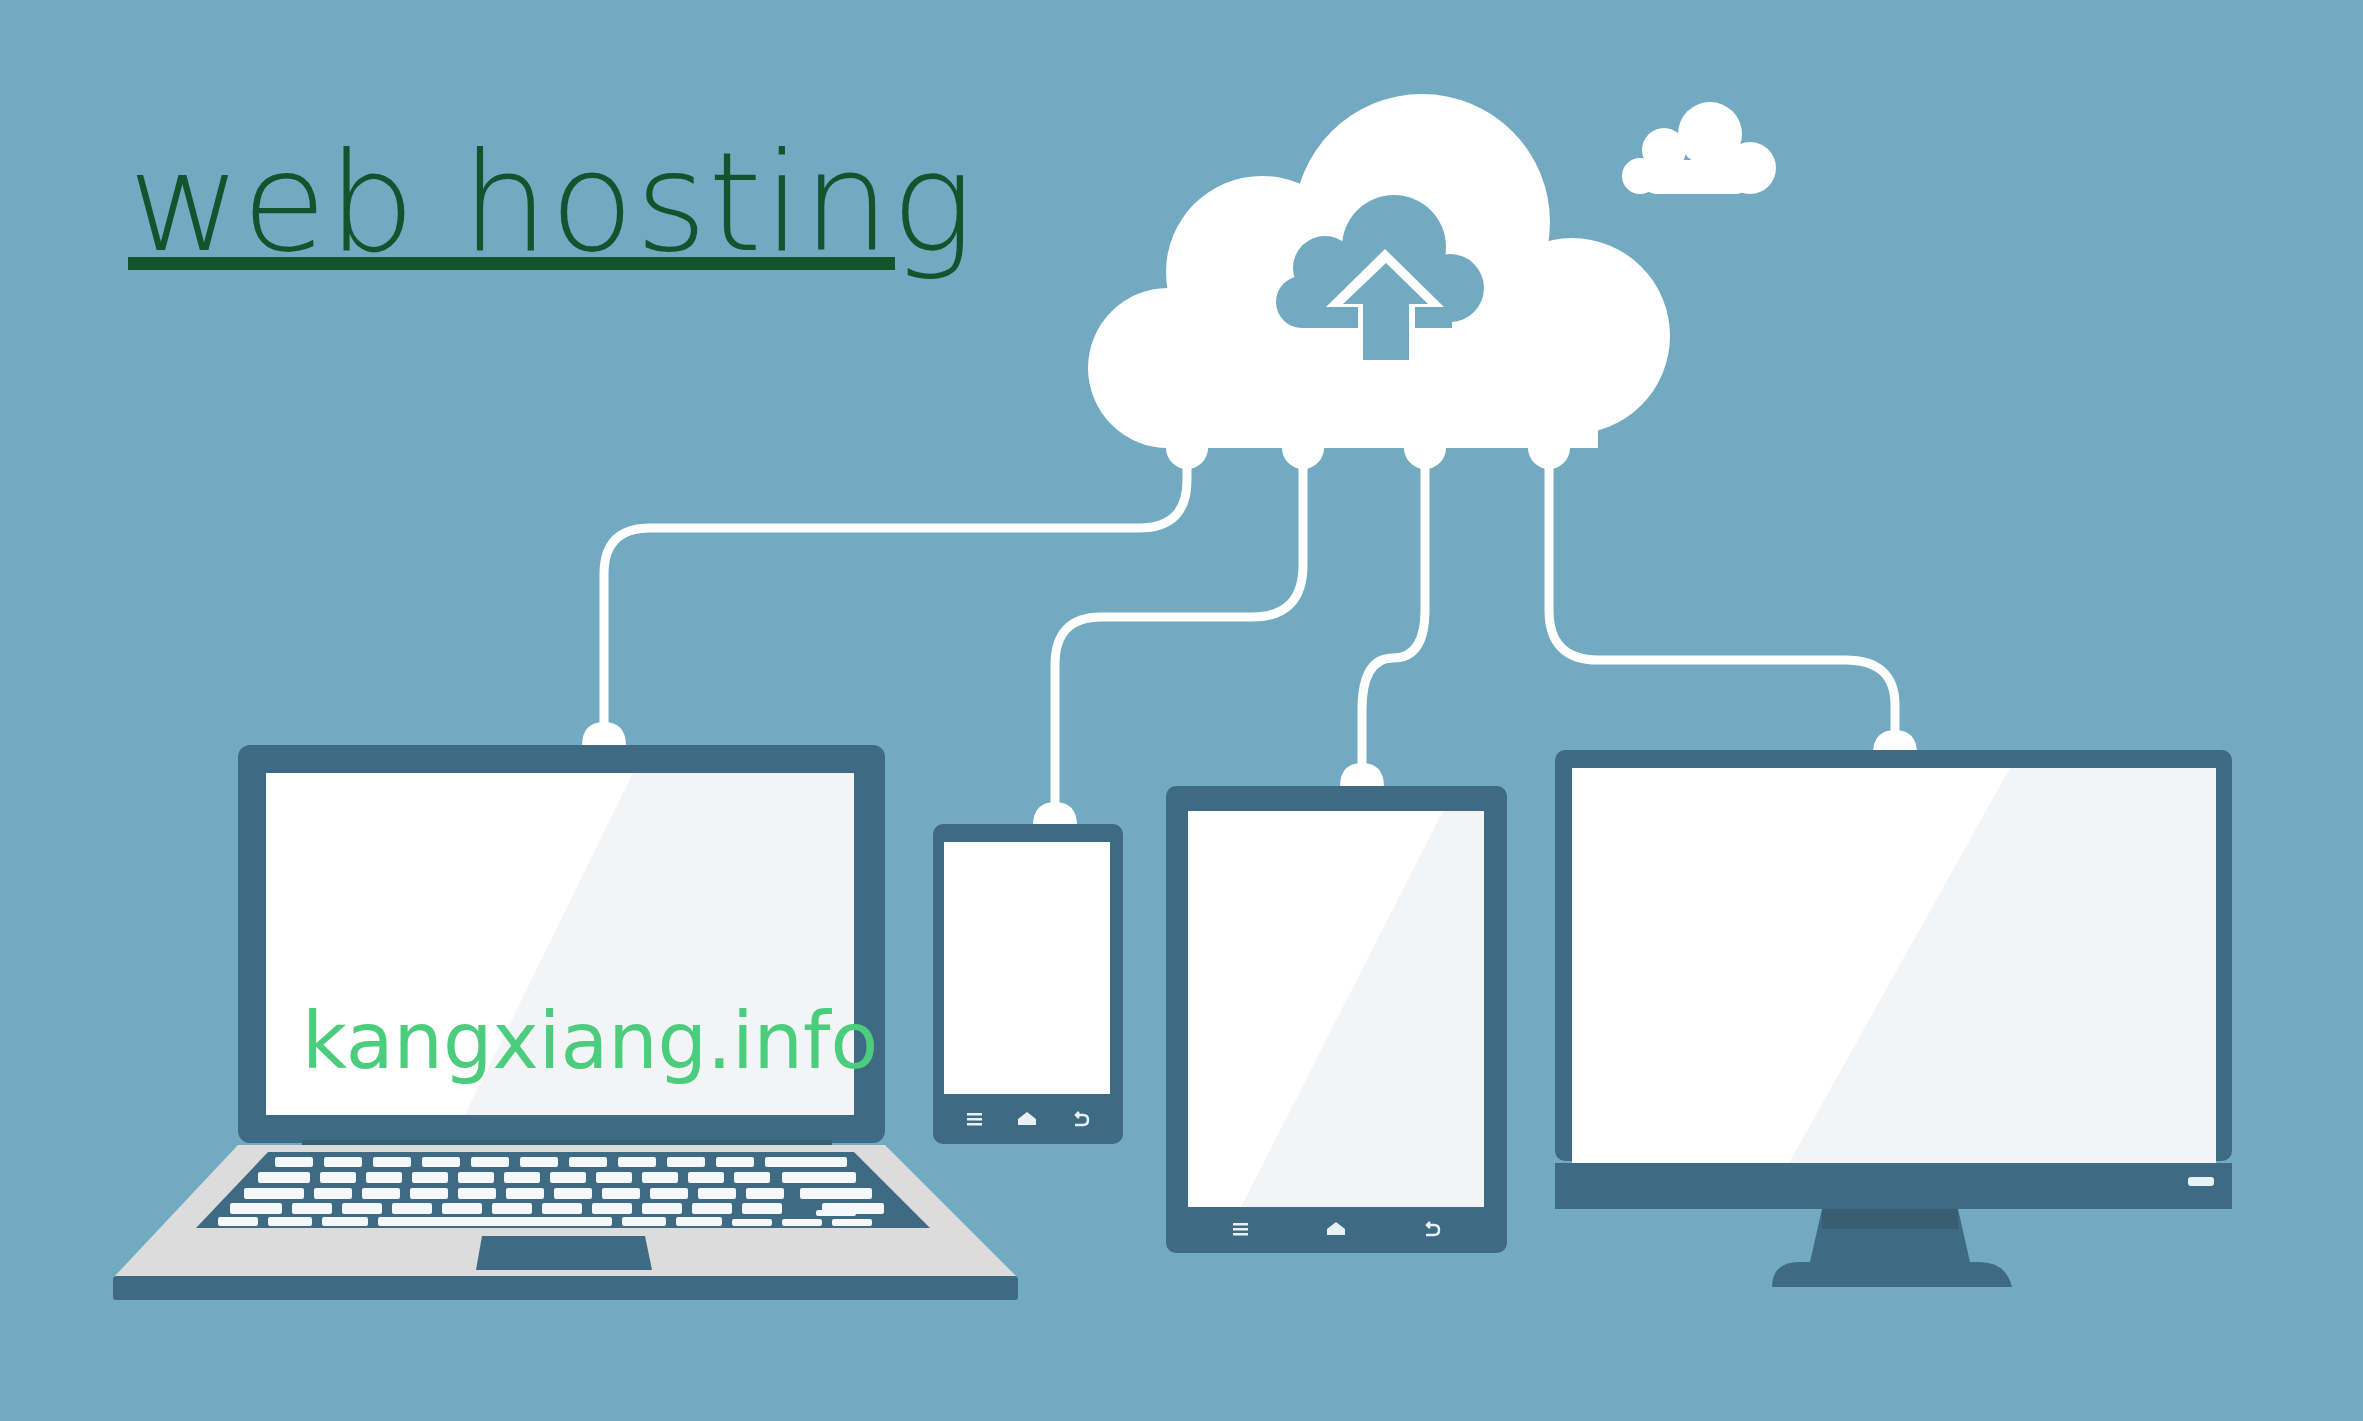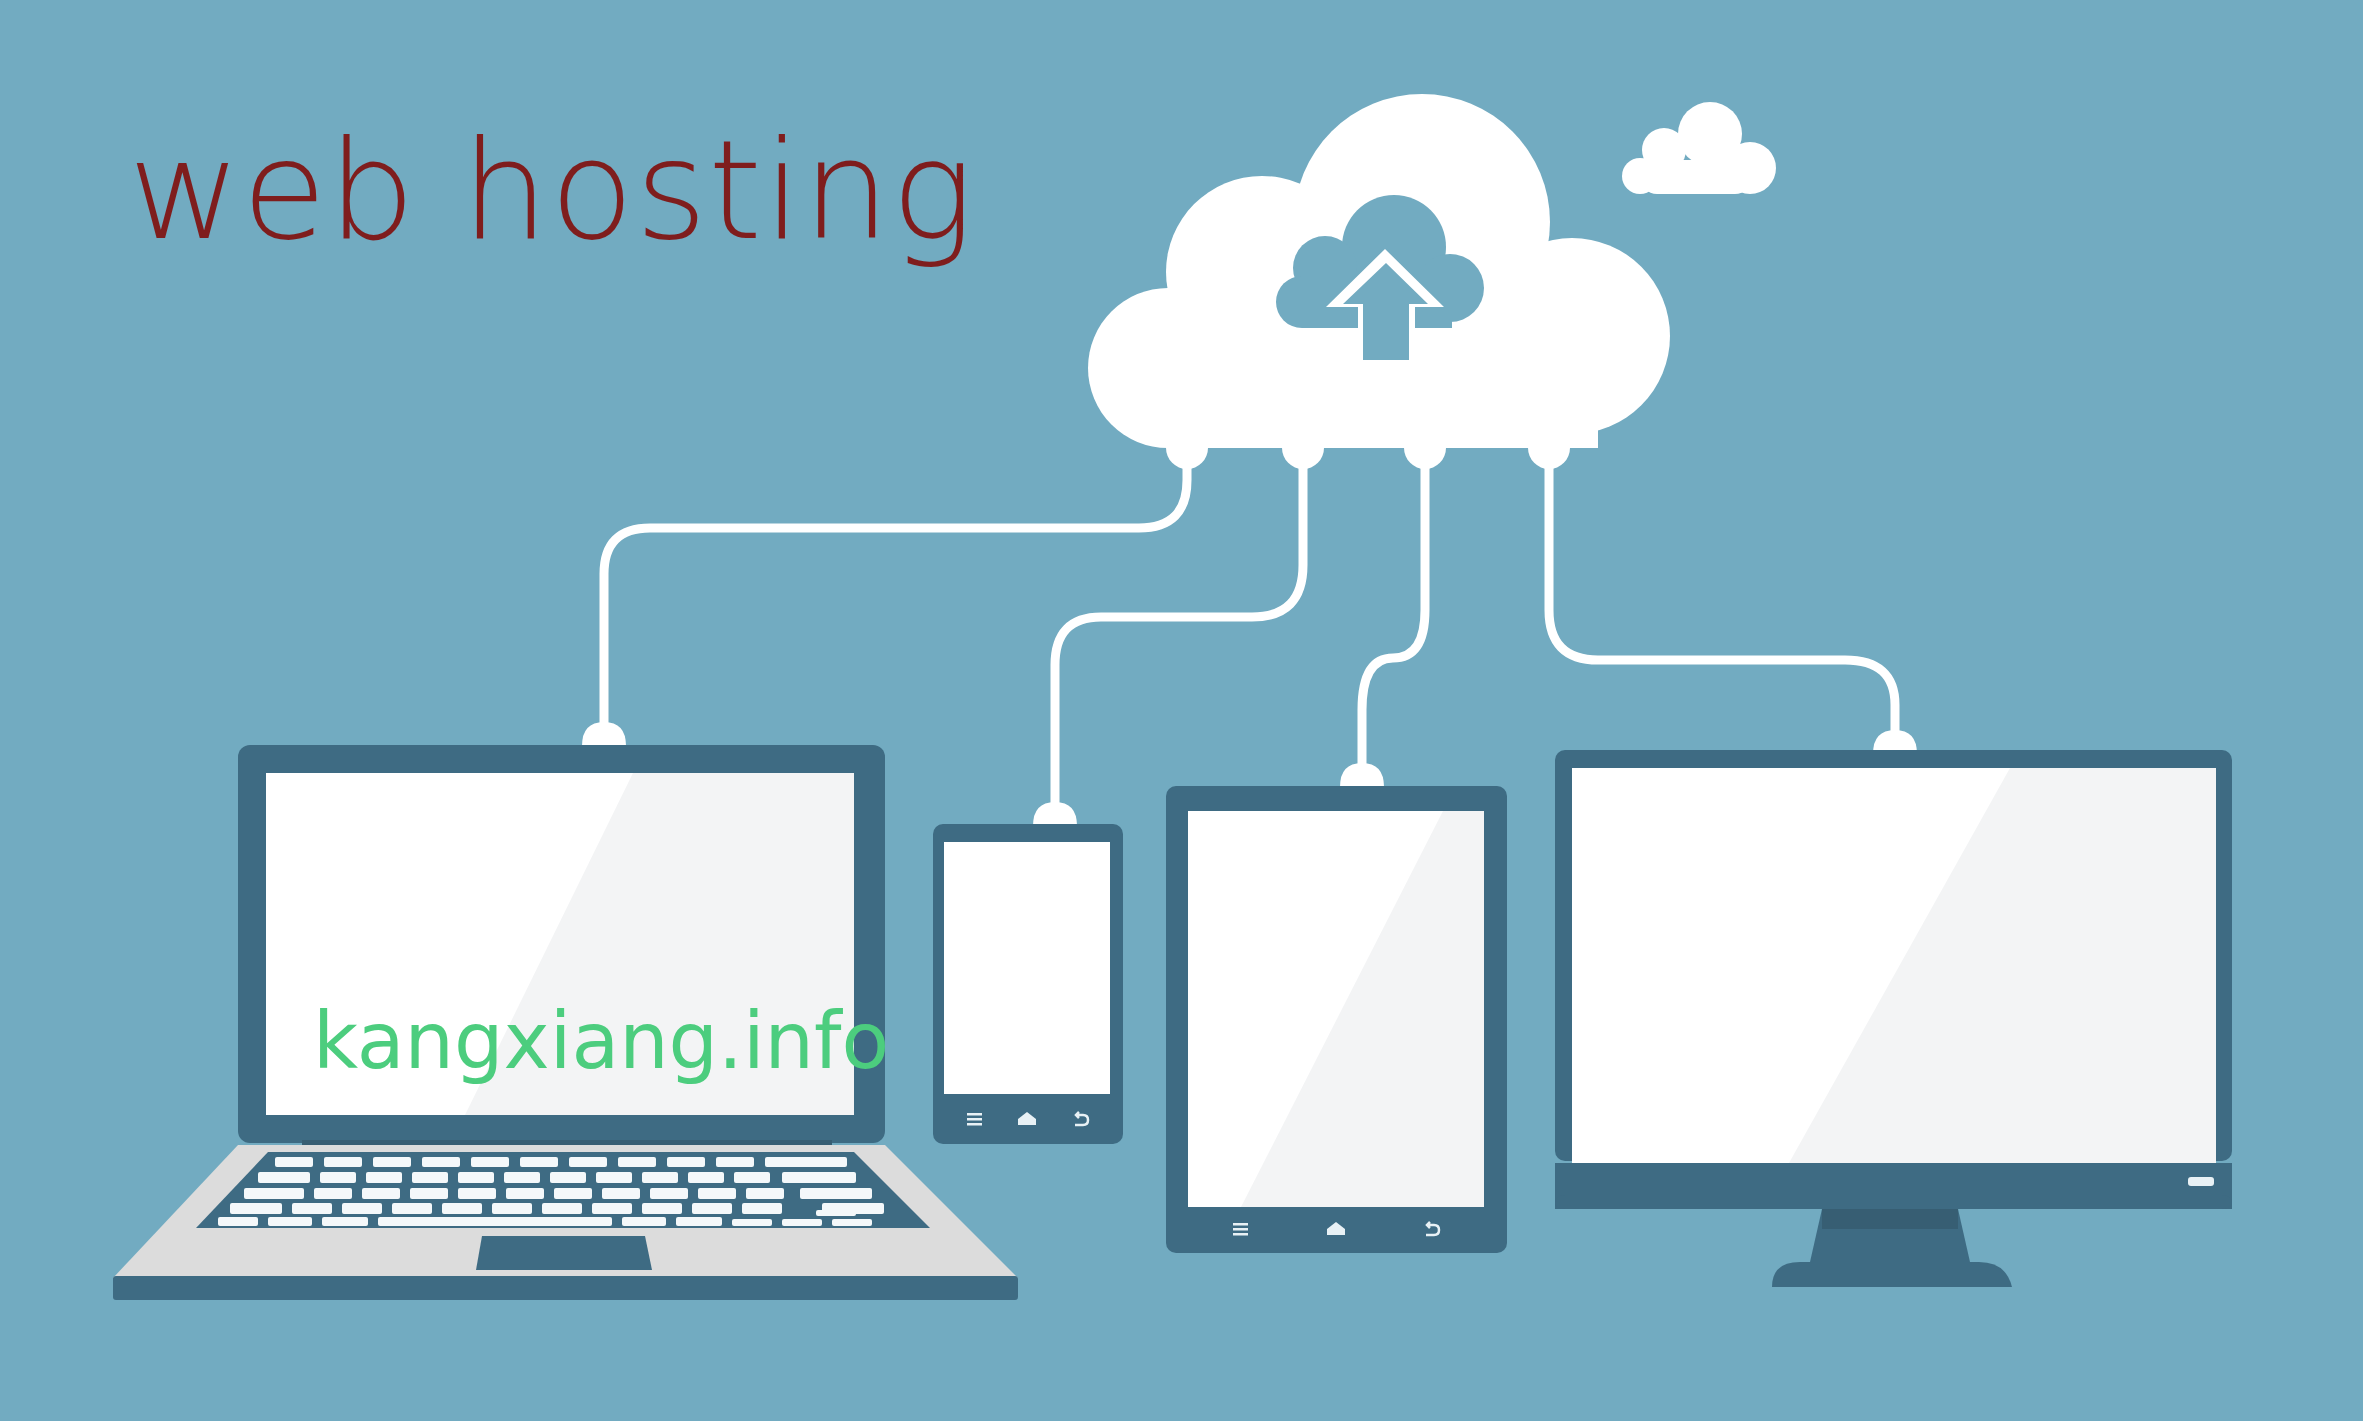--- a/index.html
+++ b/index.html
@@ -4,32 +4,32 @@
 <style>
   html, body { margin: 0; padding: 0; }
   body {
     width: 2363px; height: 1421px; overflow: hidden;
     background: #72abc1;
     position: relative;
     font-family: "Liberation Sans", "DejaVu Sans", sans-serif;
   }
   .abs { position: absolute; }
   #title {
-    left: 128px; top: 122px;
-    font-size: 138px; color: #7f1d1d; font-weight: normal;
+    left: 128px; top: 134px;
+    font-size: 138px; color: #14532d; font-weight: normal;
     letter-spacing: 1px; line-height: 1; white-space: nowrap;
     font-family: "DejaVu Sans", sans-serif;
     font-weight: 200;
+    text-decoration: underline;
   }
   #watermark {
     left: 302px; top: 1002px;
     font-size: 78px; line-height: 1; white-space: nowrap;
     font-family: "DejaVu Sans", sans-serif;
     z-index: 5;
-    margin-left: 11px;
   }
   svg#scene { position: absolute; left: 0; top: 0; }
 </style>
 </head>
 <body>
 
 <svg id="scene" width="2363" height="1421" viewBox="0 0 2363 1421" xmlns="http://www.w3.org/2000/svg">
 
   <g fill="none" stroke="#ffffff" stroke-width="9" stroke-linecap="round">
 

